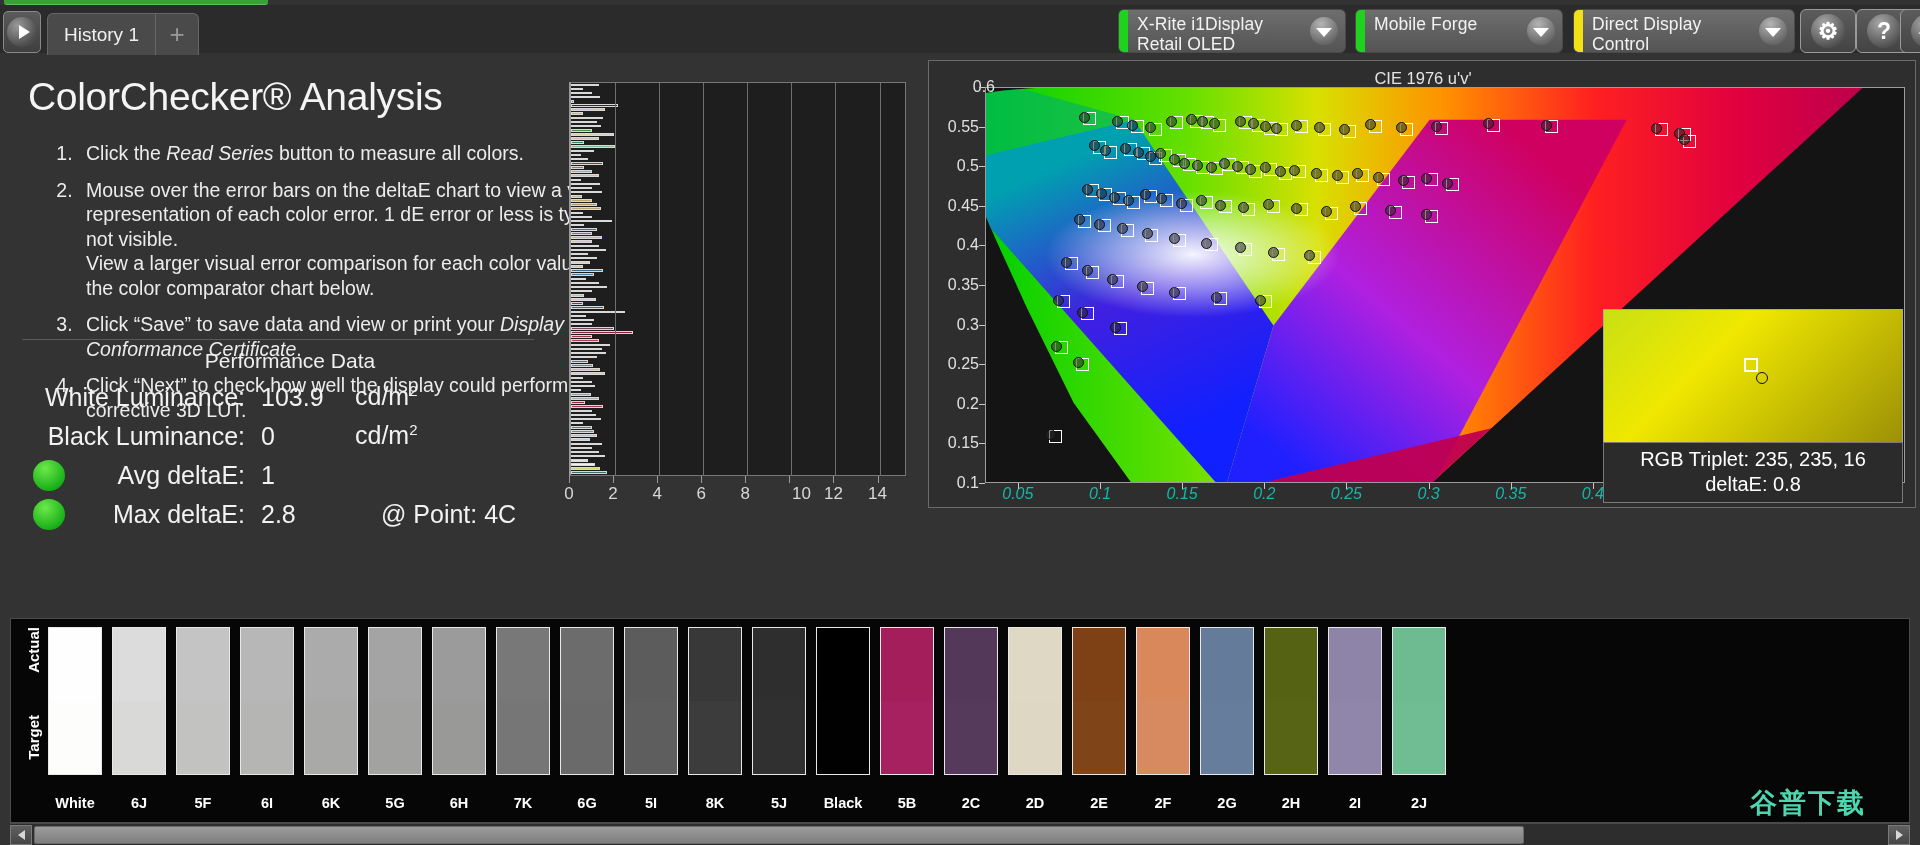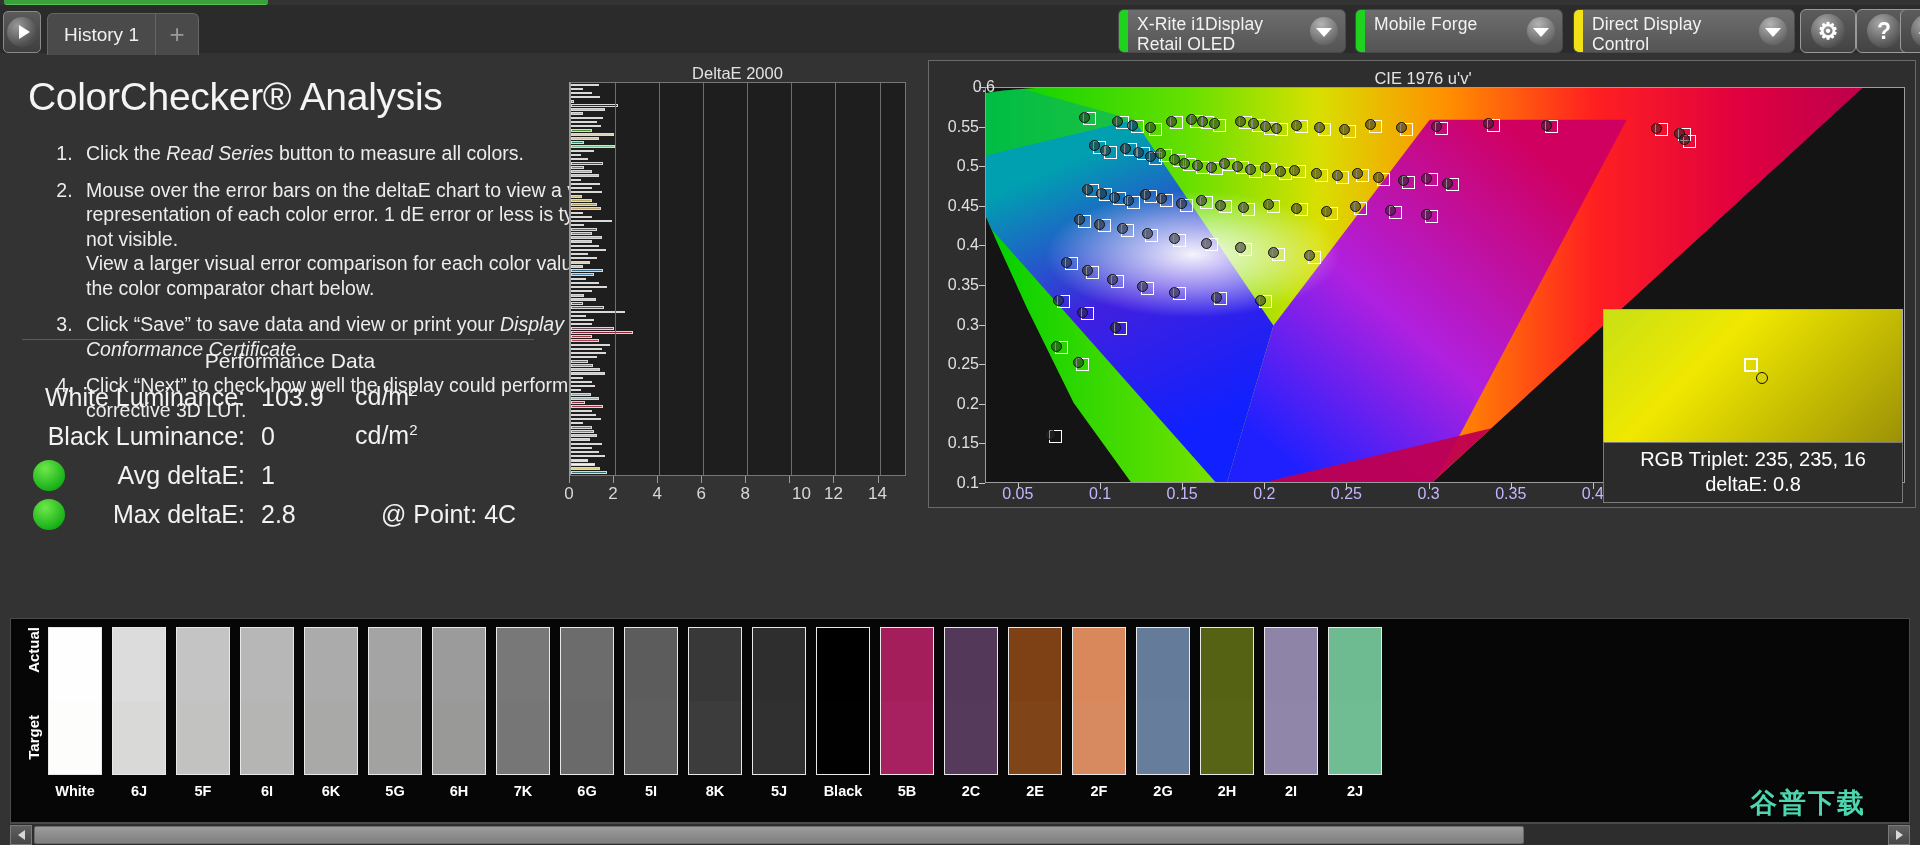--- a/index.html
+++ b/index.html
@@ -113,21 +113,21 @@
 
   
   .ciewrap{ position:absolute; left:928px; top:60px; width:988px; height:448px;
             background:#2e2e2e; border:1px solid #6a6a6a; }
   .cietitle{ position:absolute; left:0; top:8px; width:988px; text-align:center;
              font-size:16.5px; color:#e4e4e4;}
   .cieplot{ position:absolute; left:56px; top:26px; width:920px; height:396px;
             background:#141414; border:1px solid #9c9c9c; overflow:hidden;}
   .cieylab{ position:absolute; right:8px; transform:translateY(-50%); font-size:16px; color:#e0e0e0;}
   .cieytick{ position:absolute; left:50px; width:6px; height:1px; background:#c8c8c8;}
-  .ciexlab{ position:absolute; top:424px; transform:translateX(-50%); font-size:16px; color:#c4b5fd;}
+  .ciexlab{ position:absolute; top:424px; transform:translateX(-50%); font-size:16px; color:#14b8a6;font-style:italic;}
   .ciextick{ position:absolute; top:422px; width:1px; height:6px; background:#c8c8c8;}
 
   .gamutsq{ position:absolute; width:13px; height:13px; border:1.6px solid #fff; background:transparent; }
   .gamutdot{ position:absolute; width:11px; height:11px; border-radius:50%; border:1px solid #111; }
 
   .swatchbox{ position:absolute; right:12px; bottom:58px; width:300px; height:140px;
               border:1px solid #aaa;
               background:linear-gradient(135deg,#c8e014 0%,#f0e800 35%,#9a8f06 100%);}
   .swatchbox .sq{ position:absolute; left:140px; top:48px; width:14px;height:14px;border:2px solid #fff;}
   .swatchbox .ci{ position:absolute; left:152px; top:62px; width:12px;height:12px;border:1.5px solid #111;border-radius:50%;}
@@ -141,21 +141,21 @@
   .axislabels{ position:absolute; left:14px; top:8px; width:20px; height:170px; }
   .axislabels span{
     position:absolute; left:0; writing-mode:vertical-rl; transform:rotate(180deg);
     font-size:15px; font-weight:bold; color:#fff;
   }
   .swatches{ position:absolute; left:32px; top:8px; height:190px; display:flex; gap:0; }
   .swcell{ width:64px; margin-right:0; display:flex; flex-direction:column; align-items:center; }
   .swchip{ width:54px; height:148px; border:1.5px solid #e8e8e8; position:relative; overflow:hidden;}
   .swchip .top{ position:absolute; left:0; top:0; width:100%; height:50%; }
   .swchip .bot{ position:absolute; left:0; bottom:0; width:100%; height:50%; }
-  .swlabel{ margin-top:8px; font-size:14.5px; font-weight:bold; color:#fff; }
+  .swlabel{ margin-top:20px; font-size:14.5px; font-weight:bold; color:#fff; }
 
   .hscroll{ position:absolute; left:10px; top:823px; width:1900px; height:22px;
             background:#2d2d2d; border-top:1px solid #4a4a4a; }
   .hscroll .leftarr, .hscroll .rightarr{
     position:absolute; top:1px; width:22px; height:20px;
     background:linear-gradient(#606060,#464646); border:1px solid #7a7a7a;
     display:flex;align-items:center;justify-content:center;
   }
   .hscroll .leftarr{ left:0; } .hscroll .rightarr{ right:0; }
   .hscroll .leftarr i{ width:0;height:0;border-right:7px solid #d8d8d8;
@@ -278,21 +278,20 @@
       <div class="prow">
         <div class="dot" style="background: radial-gradient(circle at 38% 28%, rgb(109, 232, 74), rgb(24, 176, 24) 72%, rgb(10, 122, 10));"></div>
         <div class="lbl2">Max deltaE:</div>
         <div class="val">2.8</div>
         <div class="at">@ Point: 4C</div>
       </div>
     </div>
   </div>
 
   <div class="dechart">
-    <div class="detitle">DeltaE 2000</div>
     <div class="deplot" id="de-plot">
       <div class="debars" id="de-bars">
           <div class="debar" style="top: 0.6px; height: 2.52632px; width: 27.5493px; background: rgb(214, 207, 122);"></div>
           <div class="debar" style="top: 4.72632px; height: 2.52632px; width: 12.1217px; background: rgb(58, 111, 111);"></div>
           <div class="debar" style="top: 8.85263px; height: 2.52632px; width: 20.9375px; background: rgb(46, 158, 214);"></div>
           <div class="debar" style="top: 12.9789px; height: 2.52632px; width: 28.6513px; background: rgb(34, 187, 34);"></div>
           <div class="debar" style="top: 17.1053px; height: 2.52632px; width: 3.30592px; background: rgb(163, 77, 45);"></div>
           <div class="debar" style="top: 21.2316px; height: 2.52632px; width: 47.3849px; background: rgb(43, 43, 43);"></div>
           <div class="debar" style="top: 25.3579px; height: 2.52632px; width: 34.1612px; background: rgb(200, 194, 160);"></div>
           <div class="debar" style="top: 29.4842px; height: 2.52632px; width: 12.1217px; background: rgb(192, 180, 138);"></div>
@@ -795,20 +794,27 @@
         </div>
         <div class="swcell">
           <div class="swchip">
             <div class="top" style="background: rgb(84, 56, 90);"></div>
             <div class="bot" style="background: rgb(86, 58, 92);"></div>
           </div>
           <div class="swlabel">2C</div>
         </div>
         <div class="swcell">
           <div class="swchip">
+            <div class="top" style="background: rgb(222, 216, 196);"></div>
+            <div class="bot" style="background: rgb(221, 215, 195);"></div>
+          </div>
+          <div class="swlabel">2D</div>
+        </div>
+        <div class="swcell">
+          <div class="swchip">
             <div class="top" style="background: rgb(126, 64, 21);"></div>
             <div class="bot" style="background: rgb(127, 68, 23);"></div>
           </div>
           <div class="swlabel">2E</div>
         </div>
         <div class="swcell">
           <div class="swchip">
             <div class="top" style="background: rgb(217, 136, 92);"></div>
             <div class="bot" style="background: rgb(215, 138, 95);"></div>
           </div>

